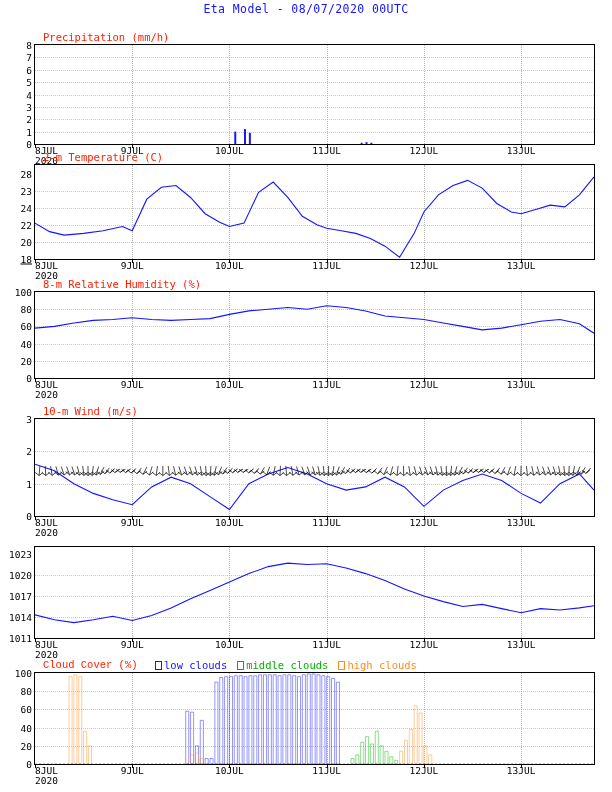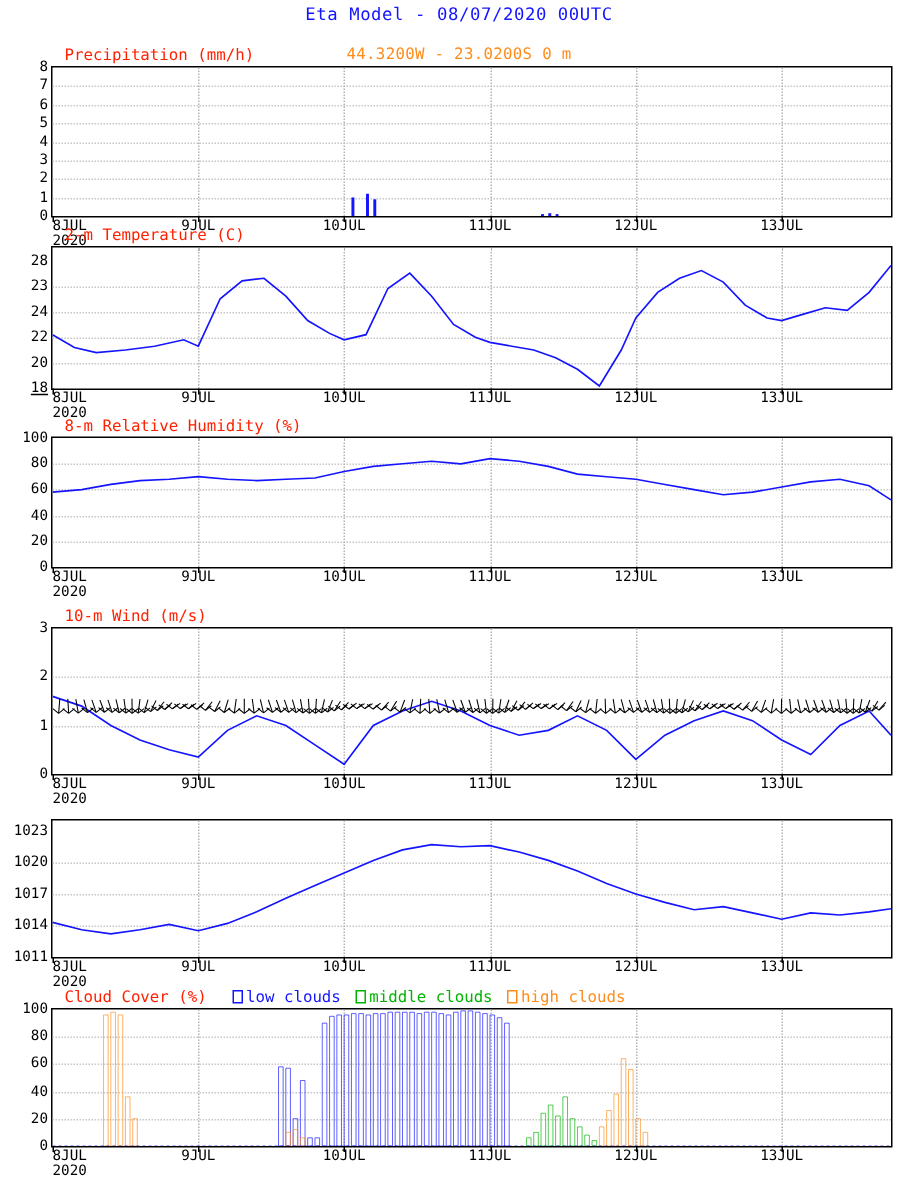--- a/index.html
+++ b/index.html
@@ -27,21 +27,20 @@
   svg.series{position:absolute;left:0;top:0;width:100%;height:100%;overflow:visible;}
   .legend{position:absolute;font-size:10.5px;white-space:nowrap;}
   .lgswatch{display:inline-block;width:7px;height:9px;border:1px solid;vertical-align:-1px;margin-right:2px;box-sizing:border-box;}
 </style>
 </head>
 <body>
 
 <div id="page">
 
   <div class="hdr hdr-title">Eta Model - 08/07/2020 00UTC</div>
-  <div class="hdr hdr-sub2">44.3200W - 23.0200S        0   m</div>
 
   <div id="panels">
       <div class="panel" style="top: 44px; height: 101px;">
         <div class="plotarea">
           <div class="ytickline" style="top: 87.5%;"></div>
           <div class="ytickline" style="top: 75%;"></div>
           <div class="ytickline" style="top: 62.5%;"></div>
           <div class="ytickline" style="top: 50%;"></div>
           <div class="ytickline" style="top: 37.5%;"></div>
           <div class="ytickline" style="top: 25%;"></div>
@@ -825,18 +824,18 @@
         <div class="xtick" style="left: 17.3913%;">9JUL</div>
         <div class="tickmark" style="left: 34.7826%;"></div>
         <div class="xtick" style="left: 34.7826%;">10JUL</div>
         <div class="tickmark" style="left: 52.1739%;"></div>
         <div class="xtick" style="left: 52.1739%;">11JUL</div>
         <div class="tickmark" style="left: 69.5652%;"></div>
         <div class="xtick" style="left: 69.5652%;">12JUL</div>
         <div class="tickmark" style="left: 86.9565%;"></div>
         <div class="xtick" style="left: 86.9565%;">13JUL</div>
         <div class="xtick2" style="left: 0%;">2020</div>
-        <div class="ptitle" style="left: 8px; top: -14px;">Cloud Cover (%)</div>
+        <div class="ptitle" style="left: 8px; top: -14px; font-family: Liberation Mono, monospace;">Cloud Cover (%)</div>
         <div class="legend" style="left: 120px; top: -14px;"><span style="color: rgb(20, 20, 255); margin-right: 10px;"><span class="lgswatch" style="border-color: rgb(20, 20, 255);"></span><span>low clouds</span></span><span style="color: rgb(0, 180, 0); margin-right: 10px;"><span class="lgswatch" style="border-color: rgb(0, 180, 0);"></span><span>middle clouds</span></span><span style="color: rgb(255, 140, 26); margin-right: 10px;"><span class="lgswatch" style="border-color: rgb(255, 140, 26);"></span><span>high clouds</span></span></div>
       </div>
     </div>
 
 </div>
 
 </body></html>

